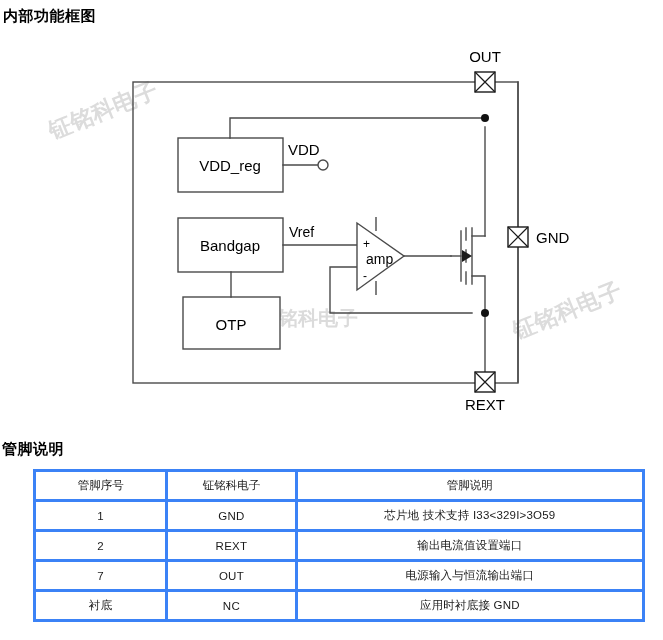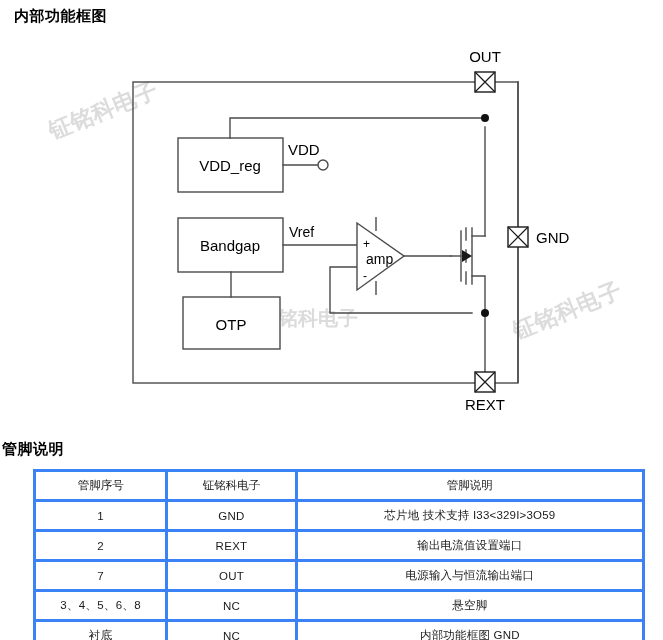--- a/index.html
+++ b/index.html
@@ -21,21 +21,21 @@
     height: 640px;
   }
   .section-title {
     position: absolute;
     font-weight: bold;
     font-size: 15px;
     color: #000;
     letter-spacing: 0.5px;
     font-family: "Liberation Sans", "DejaVu Sans", sans-serif;
   }
-  #title-block-diagram { left: 14px; top: 7px; }
+  #title-block-diagram { left: 3px; top: 7px; }
   #title-pin-desc { left: 2px; top: 440px; }
 
   .diagram-wrap {
     position: absolute;
     left: 0;
     top: 45px;
     width: 663px;
     height: 380px;
   }
   svg.diagram {
@@ -225,25 +225,20 @@
         <td class="cell-num">2</td>
         <td class="cell-name">REXT</td>
         <td class="cell-desc">输出电流值设置端口</td>
       </tr>
       <tr>
         <td class="cell-num">7</td>
         <td class="cell-name">OUT</td>
         <td class="cell-desc">电源输入与恒流输出端口</td>
       </tr>
       <tr>
-        <td class="cell-num">3、4、5、6、8</td>
-        <td class="cell-name">NC</td>
-        <td class="cell-desc">悬空脚</td>
-      </tr>
-      <tr>
         <td class="cell-num">衬底</td>
         <td class="cell-name">NC</td>
-        <td class="cell-desc">内部功能框图 GND</td>
+        <td class="cell-desc">应用时衬底接 GND</td>
       </tr>
     </tbody>
   </table>
 
 </div>
 
 </body></html>

